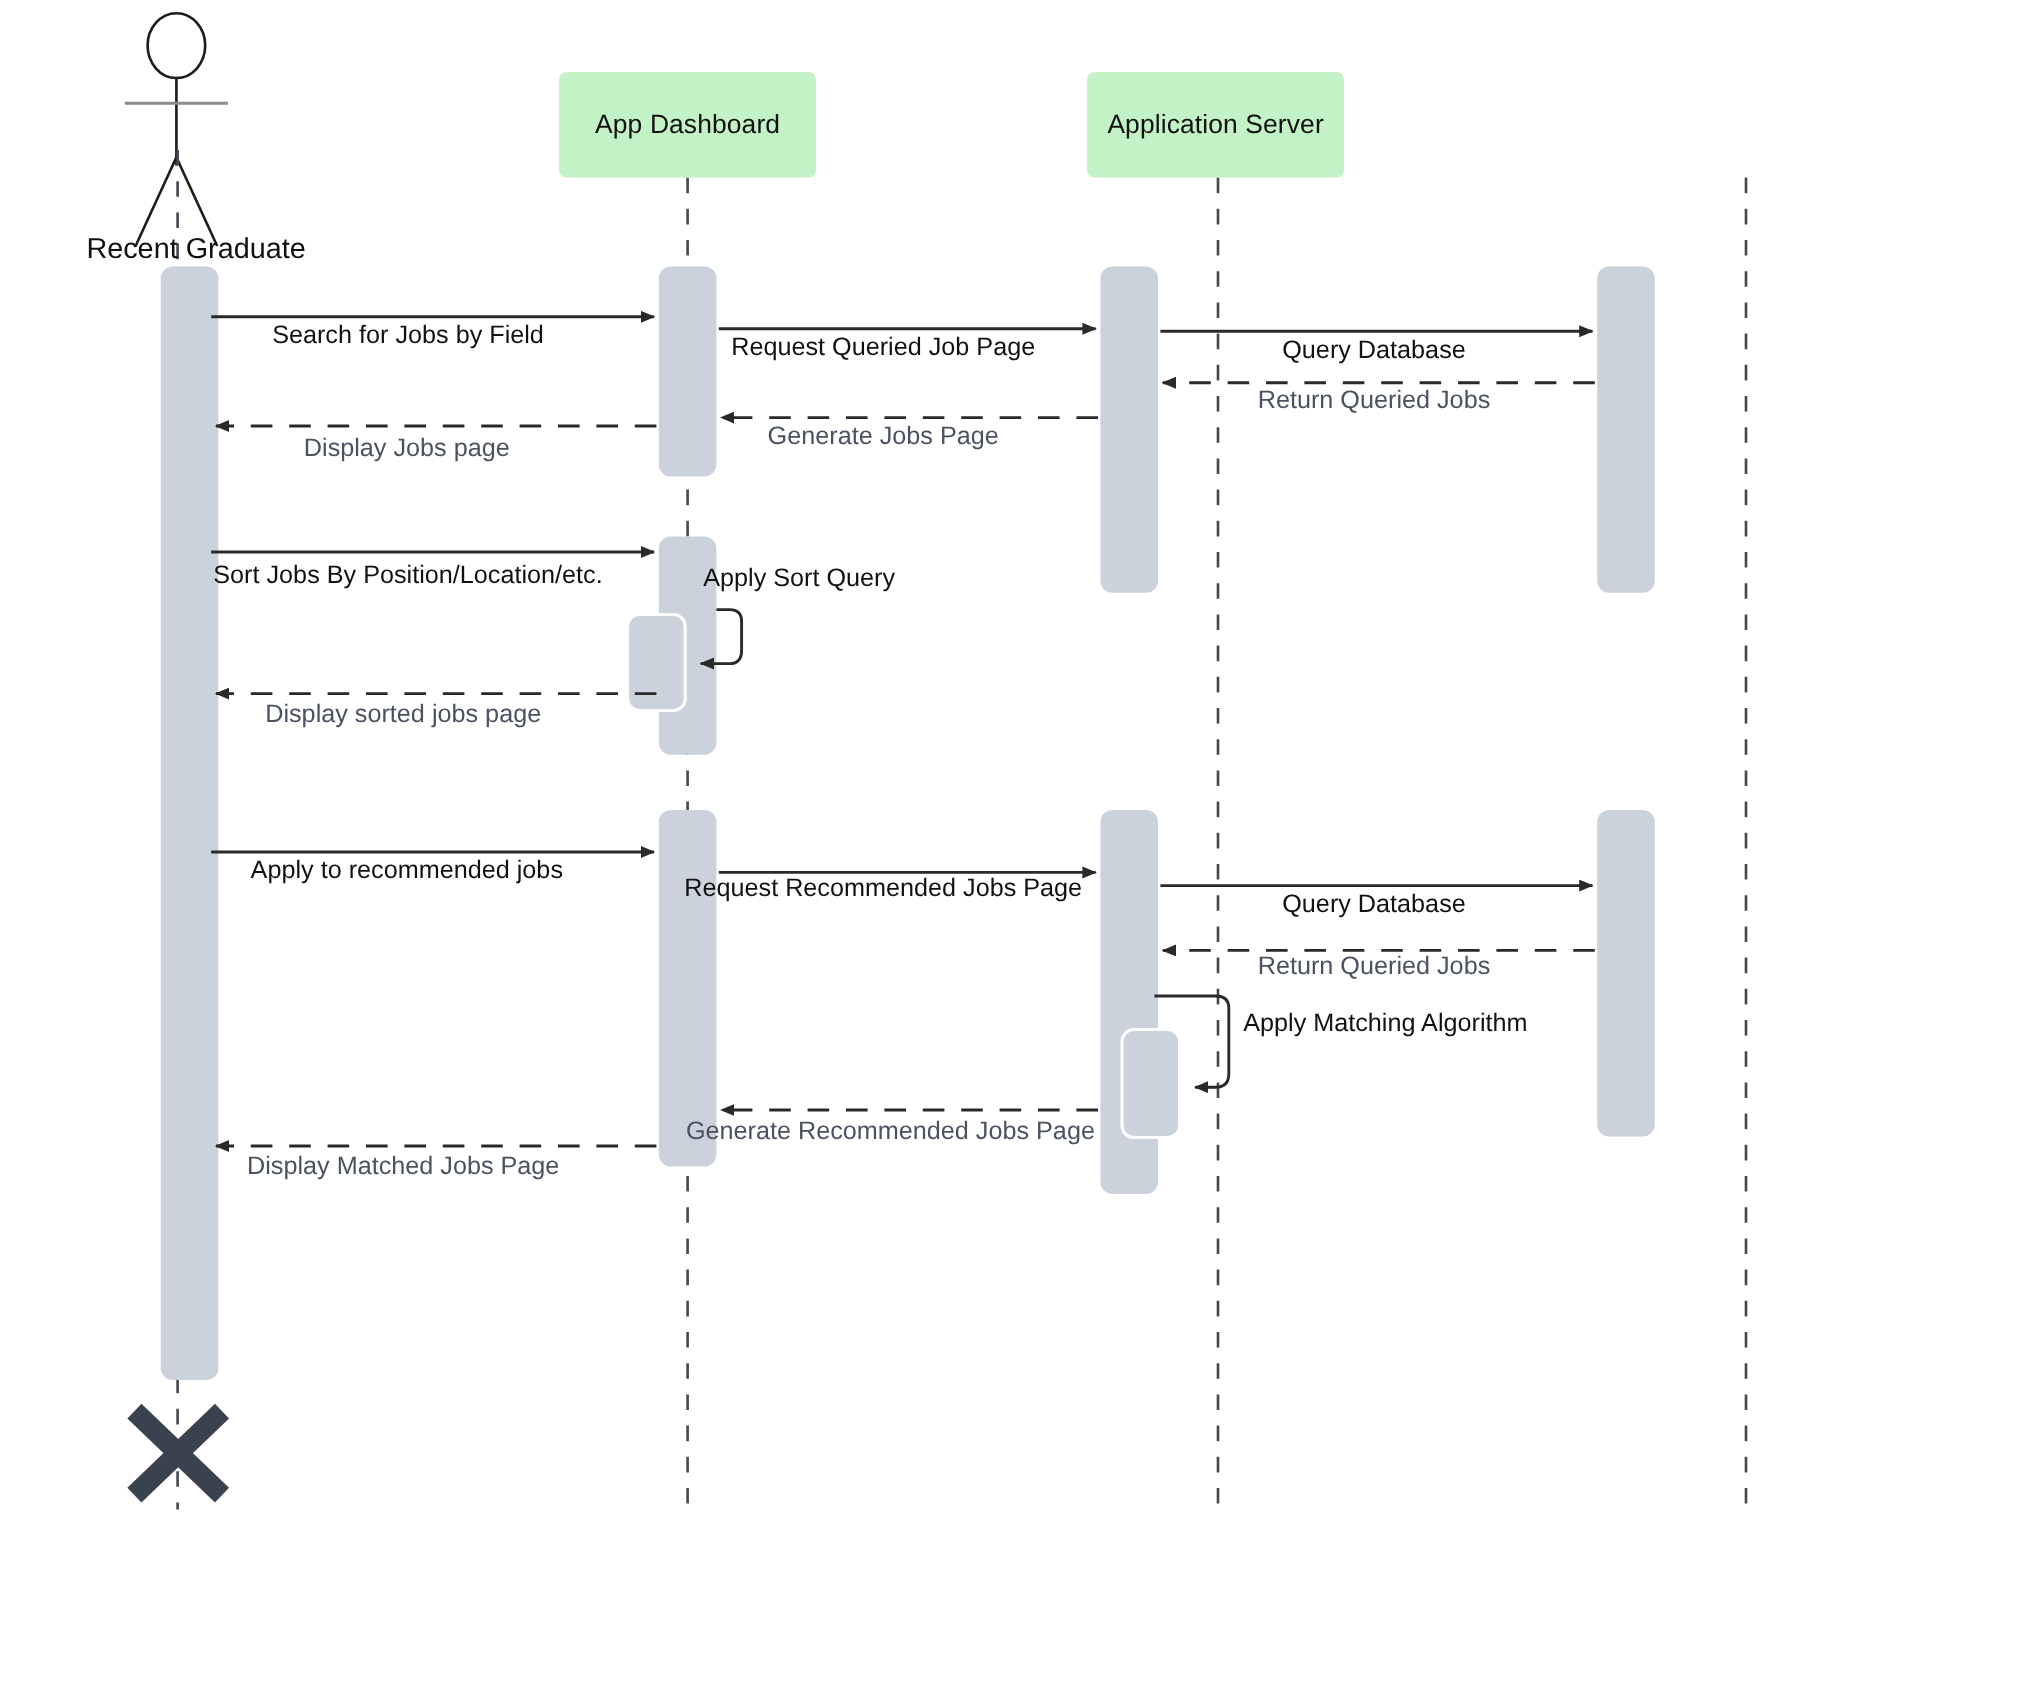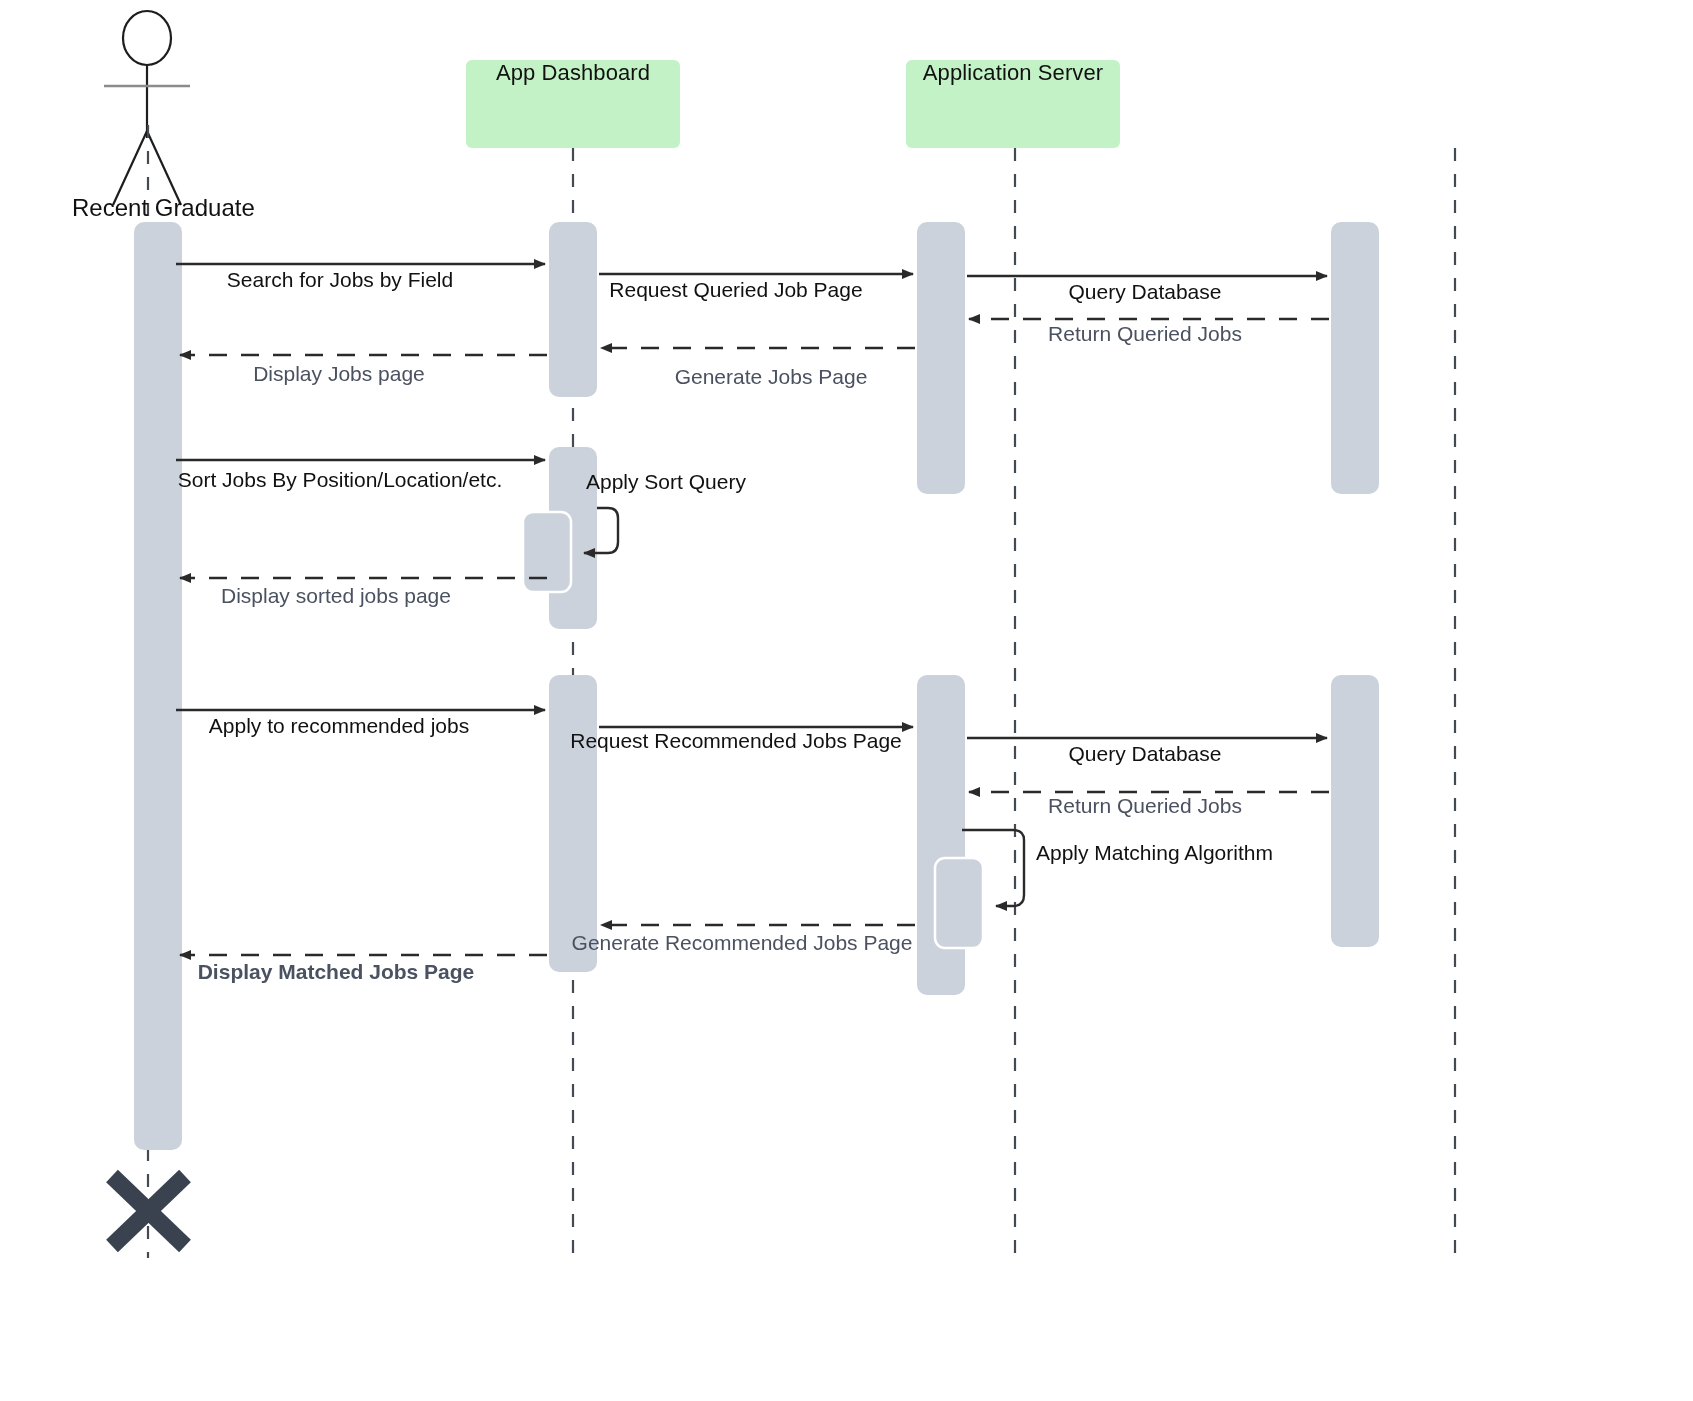--- a/index.html
+++ b/index.html
@@ -4,21 +4,21 @@
 <style>
   html,body{margin:0;padding:0;background:#ffffff;}
   body{width:1693px;height:1401px;font-family:"Liberation Sans",sans-serif;}
   #stage{position:relative;width:1693px;height:1401px;overflow:hidden;}
   svg.layer{position:absolute;left:0;top:0;width:1693px;height:1401px;}
 
   .hdr-box{
     position:absolute;
     background:#c2f2c5;
     border-radius:6px;
-    display:flex;justify-content:center;
+    display:flex;align-items:center;justify-content:center;
     color:#111111;
     font-size:22px;
     font-family:"Liberation Sans",sans-serif;
     letter-spacing:0.1px;
   }
   .actor-label{
     position:absolute;
     font-size:24px;
     color:#111111;
     white-space:nowrap;
@@ -138,21 +138,21 @@
   <div class="actor-label" style="left:72px;top:194px;">Recent Graduate</div>
 
   <div class="msg-label ctr" style="left:340px;top:268px;">Search for Jobs by Field</div>
 
   <div class="msg-label ctr" style="left:736px;top:278px;">Request Queried Job Page</div>
 
   <div class="msg-label ctr" style="left:1145px;top:280px;">Query Database</div>
 
   <div class="msg-label ctr ret" style="left:1145px;top:322px;">Return Queried Jobs</div>
 
-  <div class="msg-label ctr ret" style="left:736px;top:365px;margin-left:35px;">Generate Jobs Page</div>
+  <div class="msg-label ctr ret" style="left:736px;top:352px;">Generate Jobs Page</div>
 
   <div class="msg-label ctr ret" style="left:339px;top:362px;">Display Jobs page</div>
 
   <div class="msg-label ctr" style="left:340px;top:468px;">Sort Jobs By Position/Location/etc.</div>
 
   <div class="msg-label" style="left:586px;top:470px;">Apply Sort Query</div>
 
   <div class="msg-label ctr ret" style="left:336px;top:584px;">Display sorted jobs page</div>
 
   <div class="msg-label ctr" style="left:339px;top:714px;">Apply to recommended jobs</div>
@@ -160,15 +160,15 @@
   <div class="msg-label ctr" style="left:736px;top:729px;">Request Recommended Jobs Page</div>
 
   <div class="msg-label ctr" style="left:1145px;top:742px;">Query Database</div>
 
   <div class="msg-label ctr ret" style="left:1145px;top:794px;">Return Queried Jobs</div>
 
   <div class="msg-label" style="left:1036px;top:841px;">Apply Matching Algorithm</div>
 
   <div class="msg-label ctr ret" style="left:742px;top:931px;">Generate Recommended Jobs Page</div>
 
-  <div class="msg-label ctr ret" style="left:336px;top:960px;font-weight:bold;">Display Matched Jobs Page</div>
+  <div class="msg-label ctr ret" style="left:336px;top:960px;">Display Matched Jobs Page</div>
 
 </div>
 
 </body></html>

